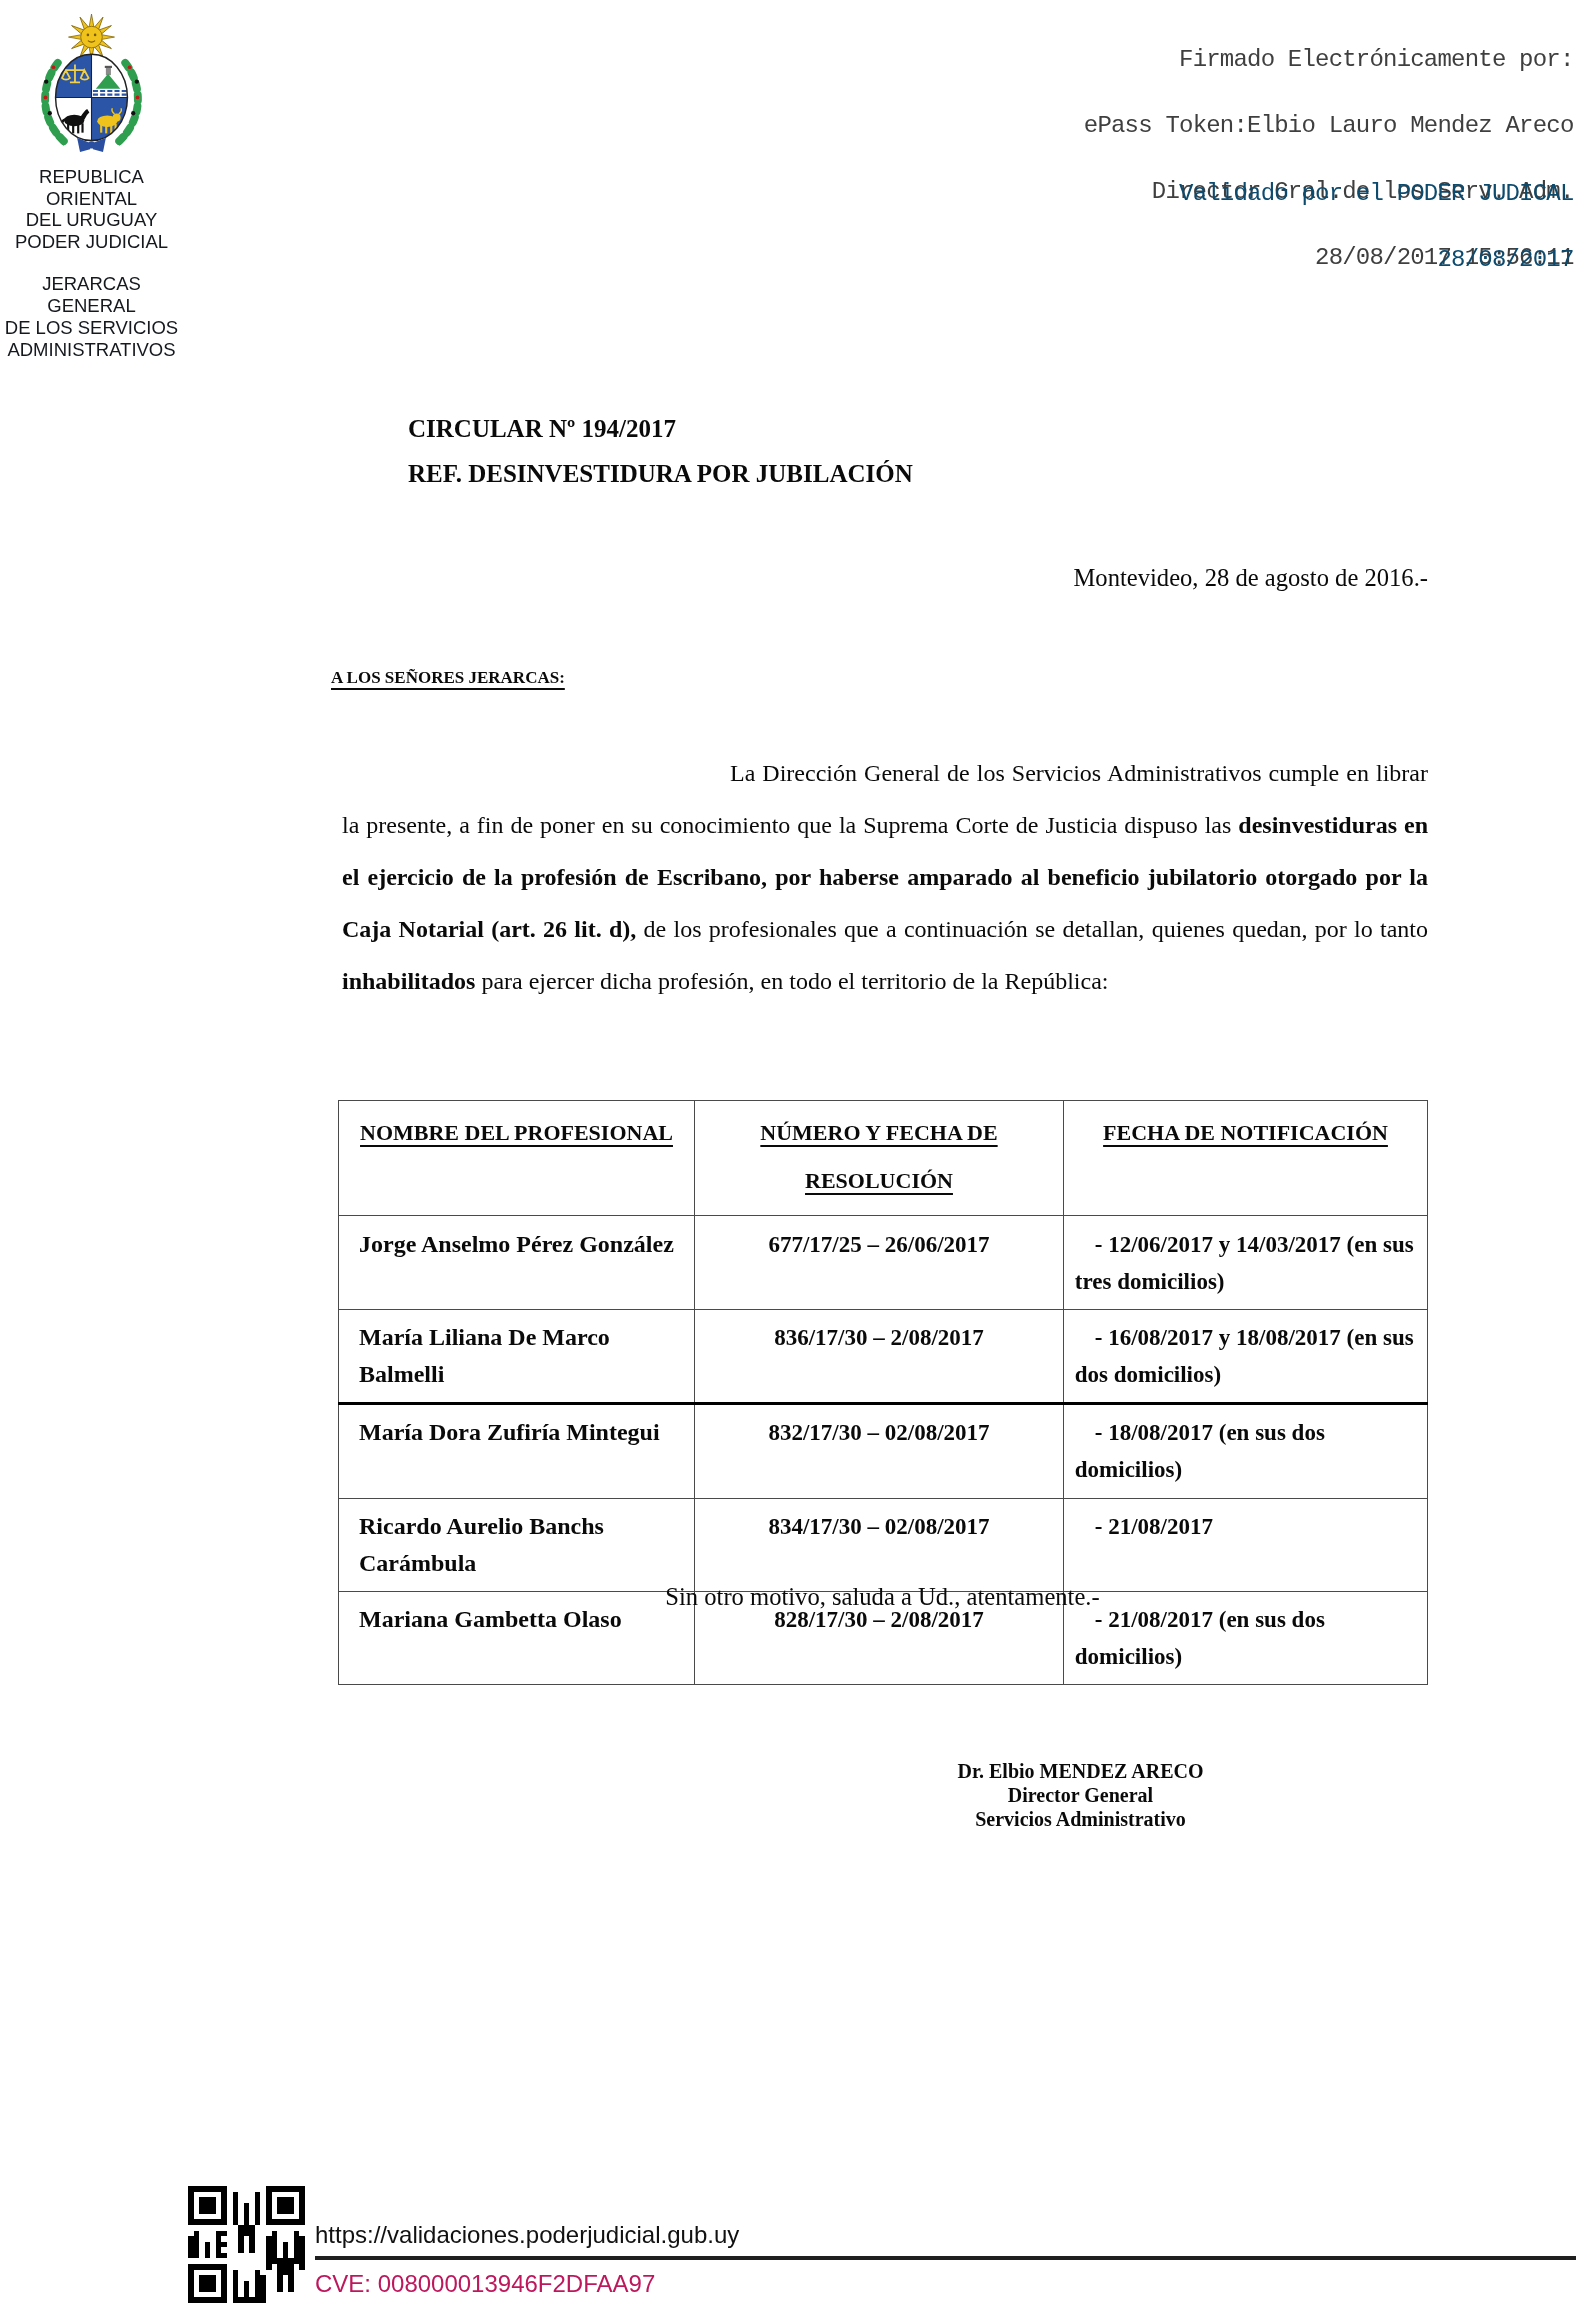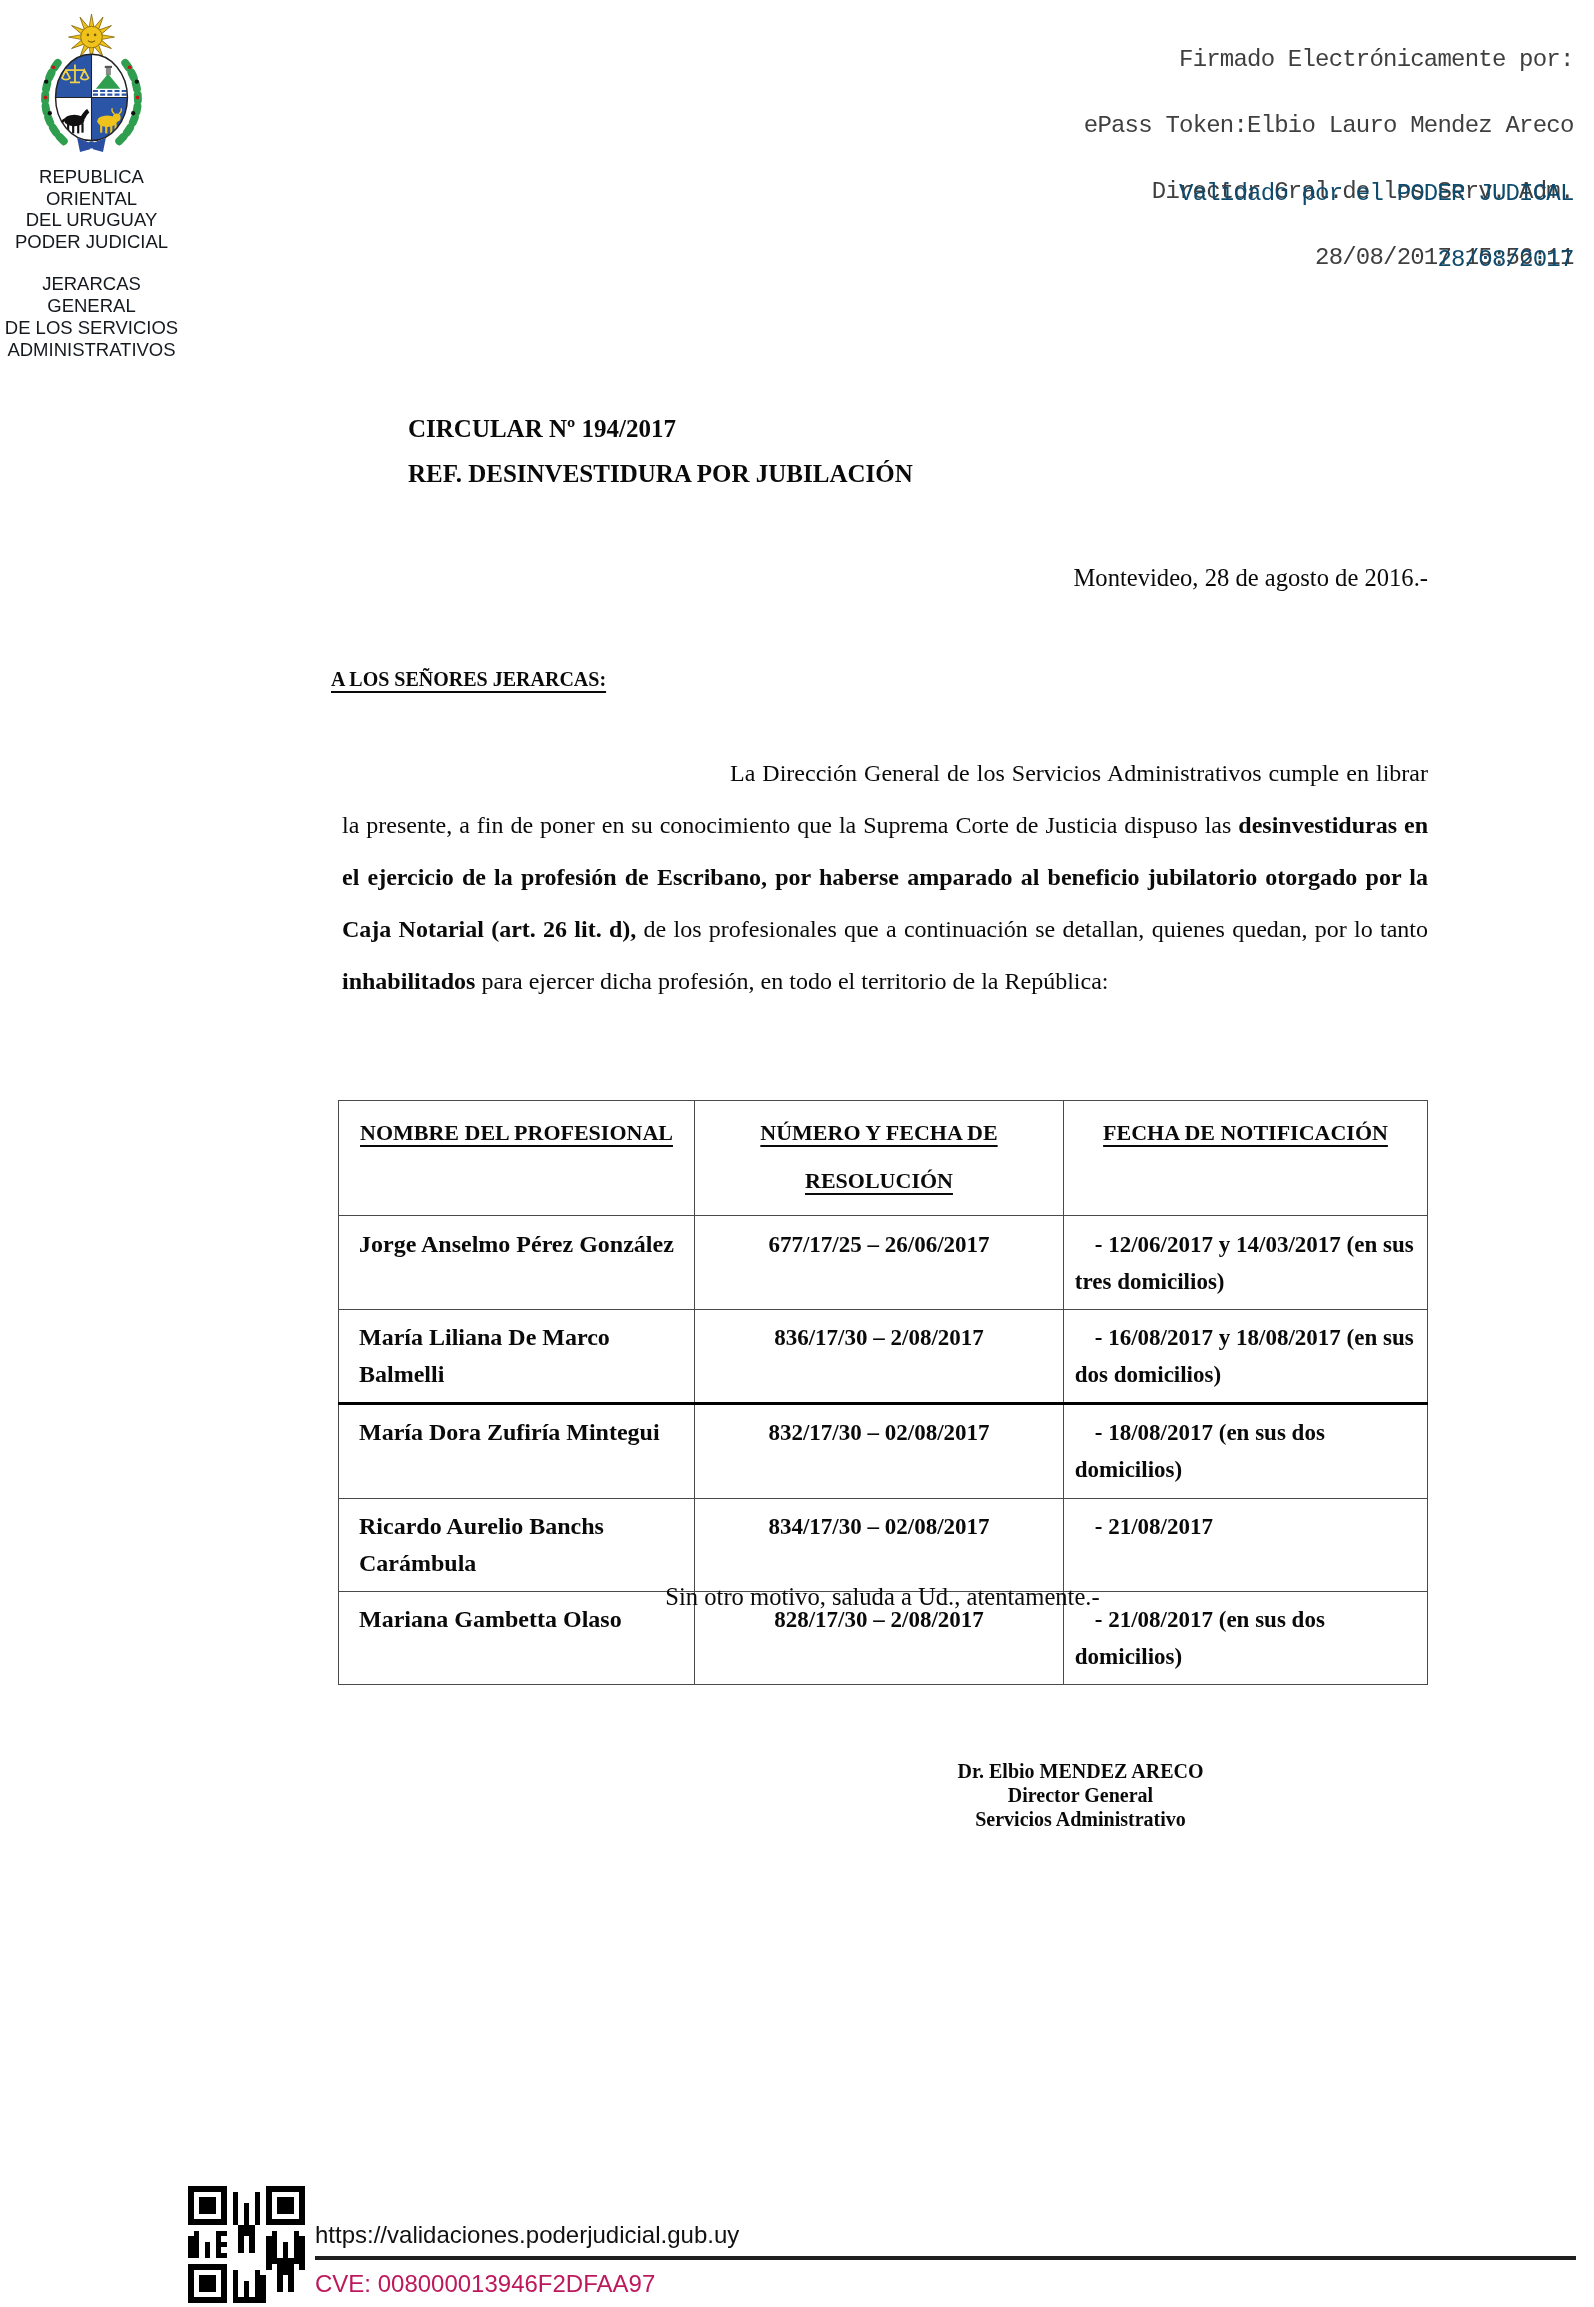--- a/index.html
+++ b/index.html
@@ -32,21 +32,21 @@
   .dept-lines{
     margin-top:21px;
     font-family:"Liberation Sans","DejaVu Sans",sans-serif;
     font-size:18.5px;line-height:22px;color:#15191e;
   }
   
   .circular-no{position:absolute;left:408px;top:415px;font-size:25px;font-weight:bold;}
   .ref-line{position:absolute;left:408px;top:460px;font-size:25px;font-weight:bold;}
   .dateline{position:absolute;left:342px;top:564px;width:1086px;text-align:right;font-size:24.6px;}
   .salutation{
-    position:absolute;left:331px;top:668px;font-size:20px;font-weight:bold;
+    position:absolute;left:331px;top:668px;font-size:17px;font-weight:bold;
     text-decoration:underline;text-decoration-thickness:2.3px;text-underline-offset:5.4px;
   }
   
   .body-par{
     position:absolute;left:342px;top:747px;width:1086px;
     font-size:24px;line-height:52px;text-align:justify;text-indent:388px;
   }
   .body-par b{font-weight:bold;}
   
   .prof-table{

